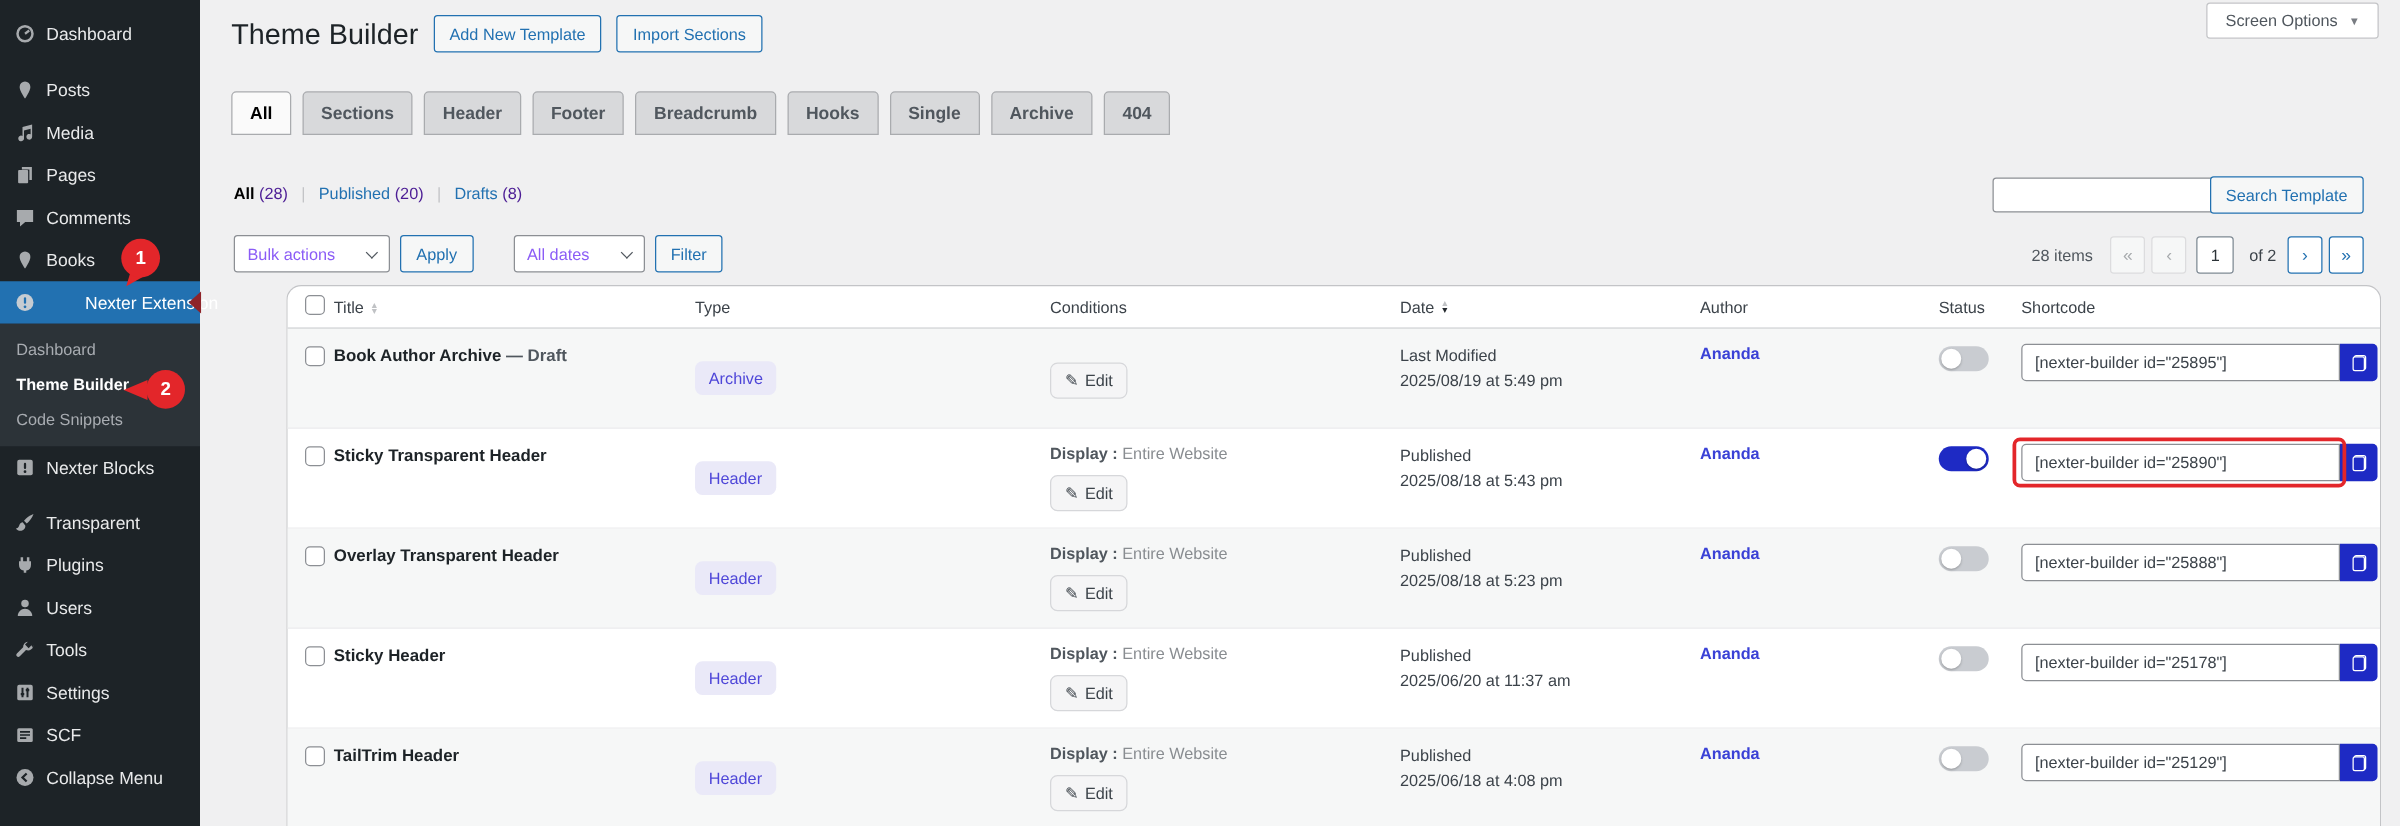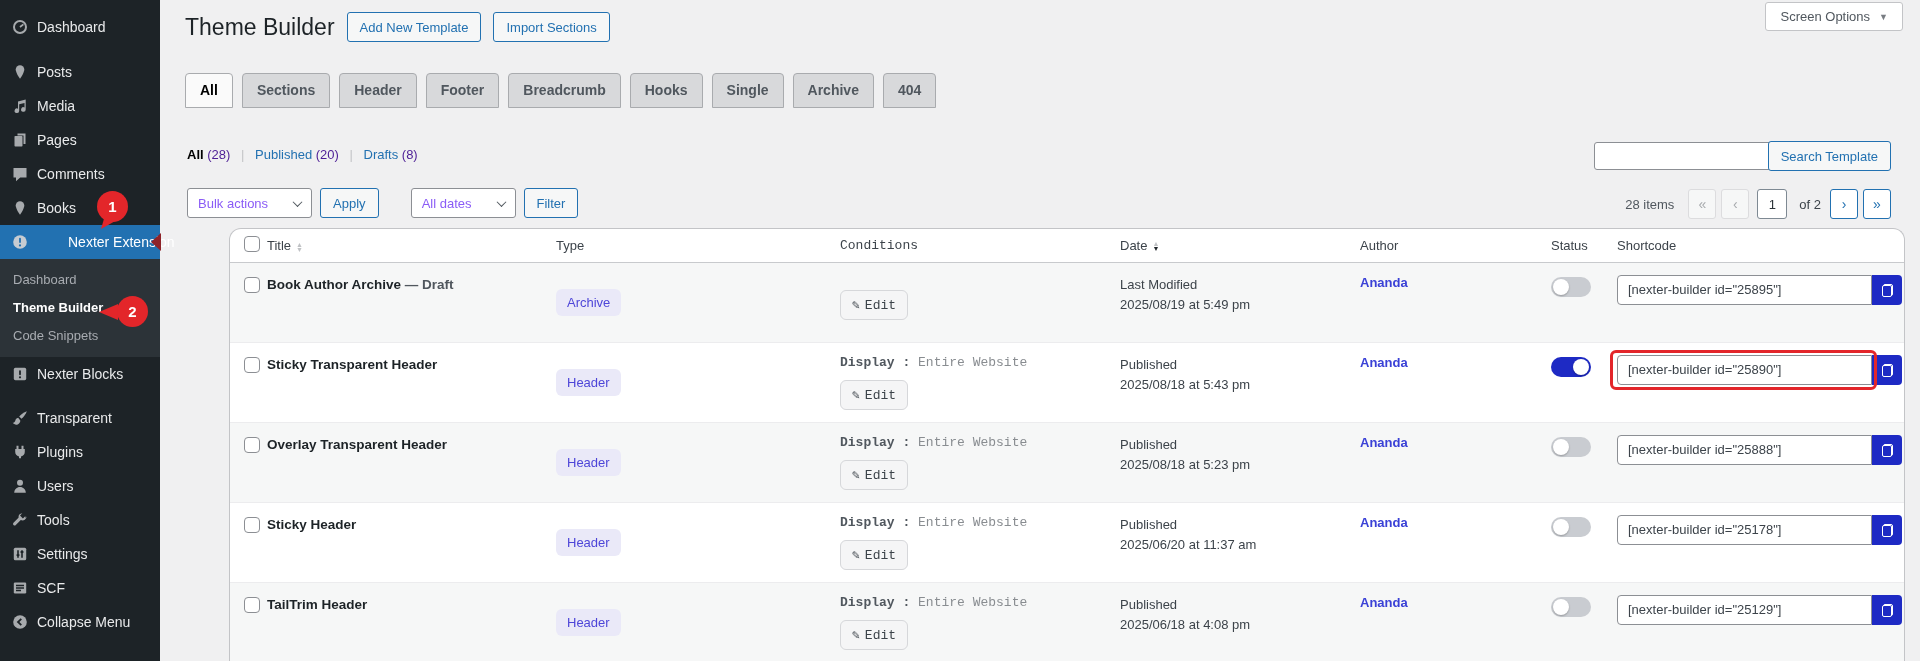--- a/index.html
+++ b/index.html
@@ -76,21 +76,21 @@
            border:1px solid #c3c4c7; border-bottom:none; border-radius:12px 12px 0 0; overflow:hidden;margin-left:44px; }
   .tr { display:grid; grid-template-columns:37px 283px 285px 275px 240px 190px 67px 1fr; }
   .thead { height:34px; align-items:center; color:#3c434a; border-bottom:1px solid #c8cacd; }
   .row { height:80px; border-bottom:1px solid #ececee; }
   .row.odd { background:#f6f7f7; }
   .cb { width:16px; height:16px; border:1px solid #8c8f94; border-radius:4px; background:#fff; display:inline-block; cursor:pointer; }
   .cb-cell { padding-left:14px; } .row .cb-cell { padding-top:14px; }
   .sort { display:inline-flex; flex-direction:column; vertical-align:middle; margin-left:5px; line-height:5px; }
   .sort span { font-size:7px; color:#c0c2c5; }
   .sort .dk { color:#23282d; }
-  .type-cell { padding-left:6px; } .cond-cell { padding-left:5px;font-family:Liberation Mono, monospace; }
+  .type-cell { padding-left:6px; } .cond-cell { padding-left:5px; }
   .date-cell, .author-cell { padding-left:10px; } .status-cell { padding-left:11px; } .sc-cell { padding-left:10px; }
   .row .title-cell { padding-top:14px; font-size:13.5px; font-weight:700; color:#1d2327; }
   .row .title-cell .suffix { color:#50575e; }
   .badge { display:inline-block; margin-top:26px; padding:6px 11px; background:#eae9f8; color:#4e46d8;
            border-radius:6px; font-size:13px; }
   .disp { padding-top:12px; color:#898d91; }
   .disp b { font-weight:700; color:#50575e; }
   .edit-btn { display:inline-flex; align-items:center; gap:5px; margin-top:10px; padding:6px 11px;
               background:#f5f5f6; border:1px solid #d6d7da; border-radius:6px; color:#3c434a; font-size:13px;
               font-family:inherit; cursor:pointer; }

